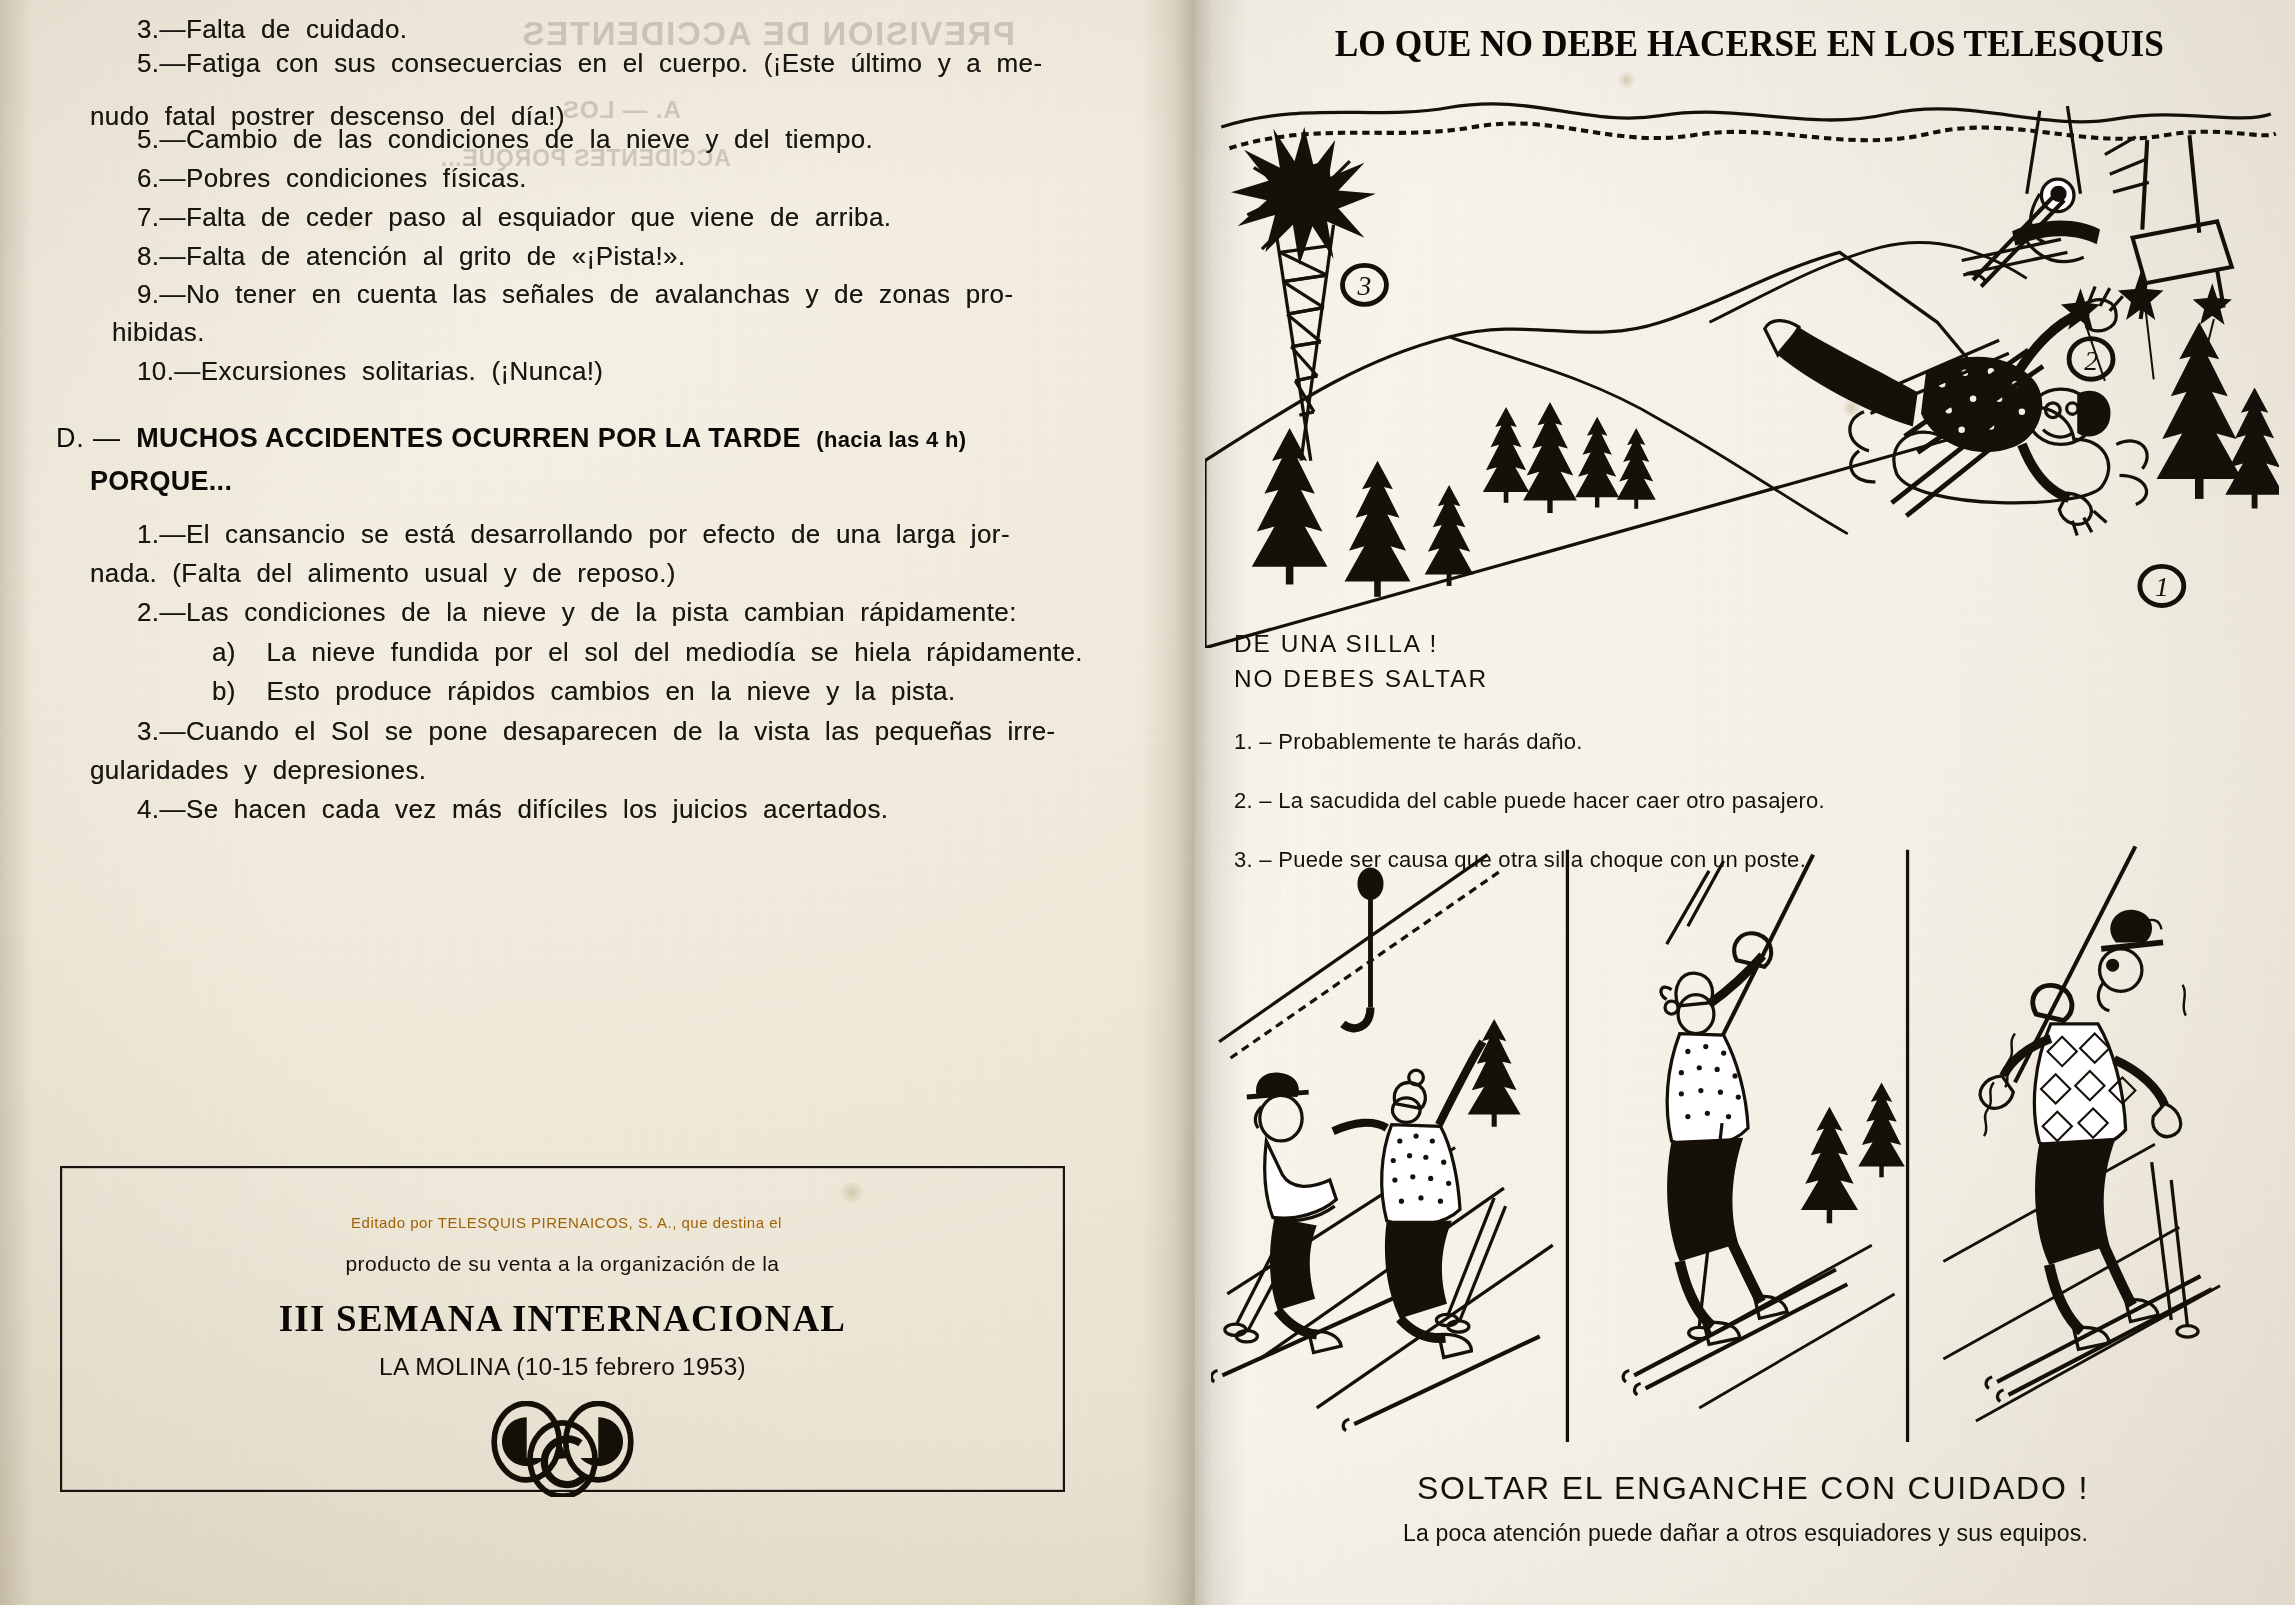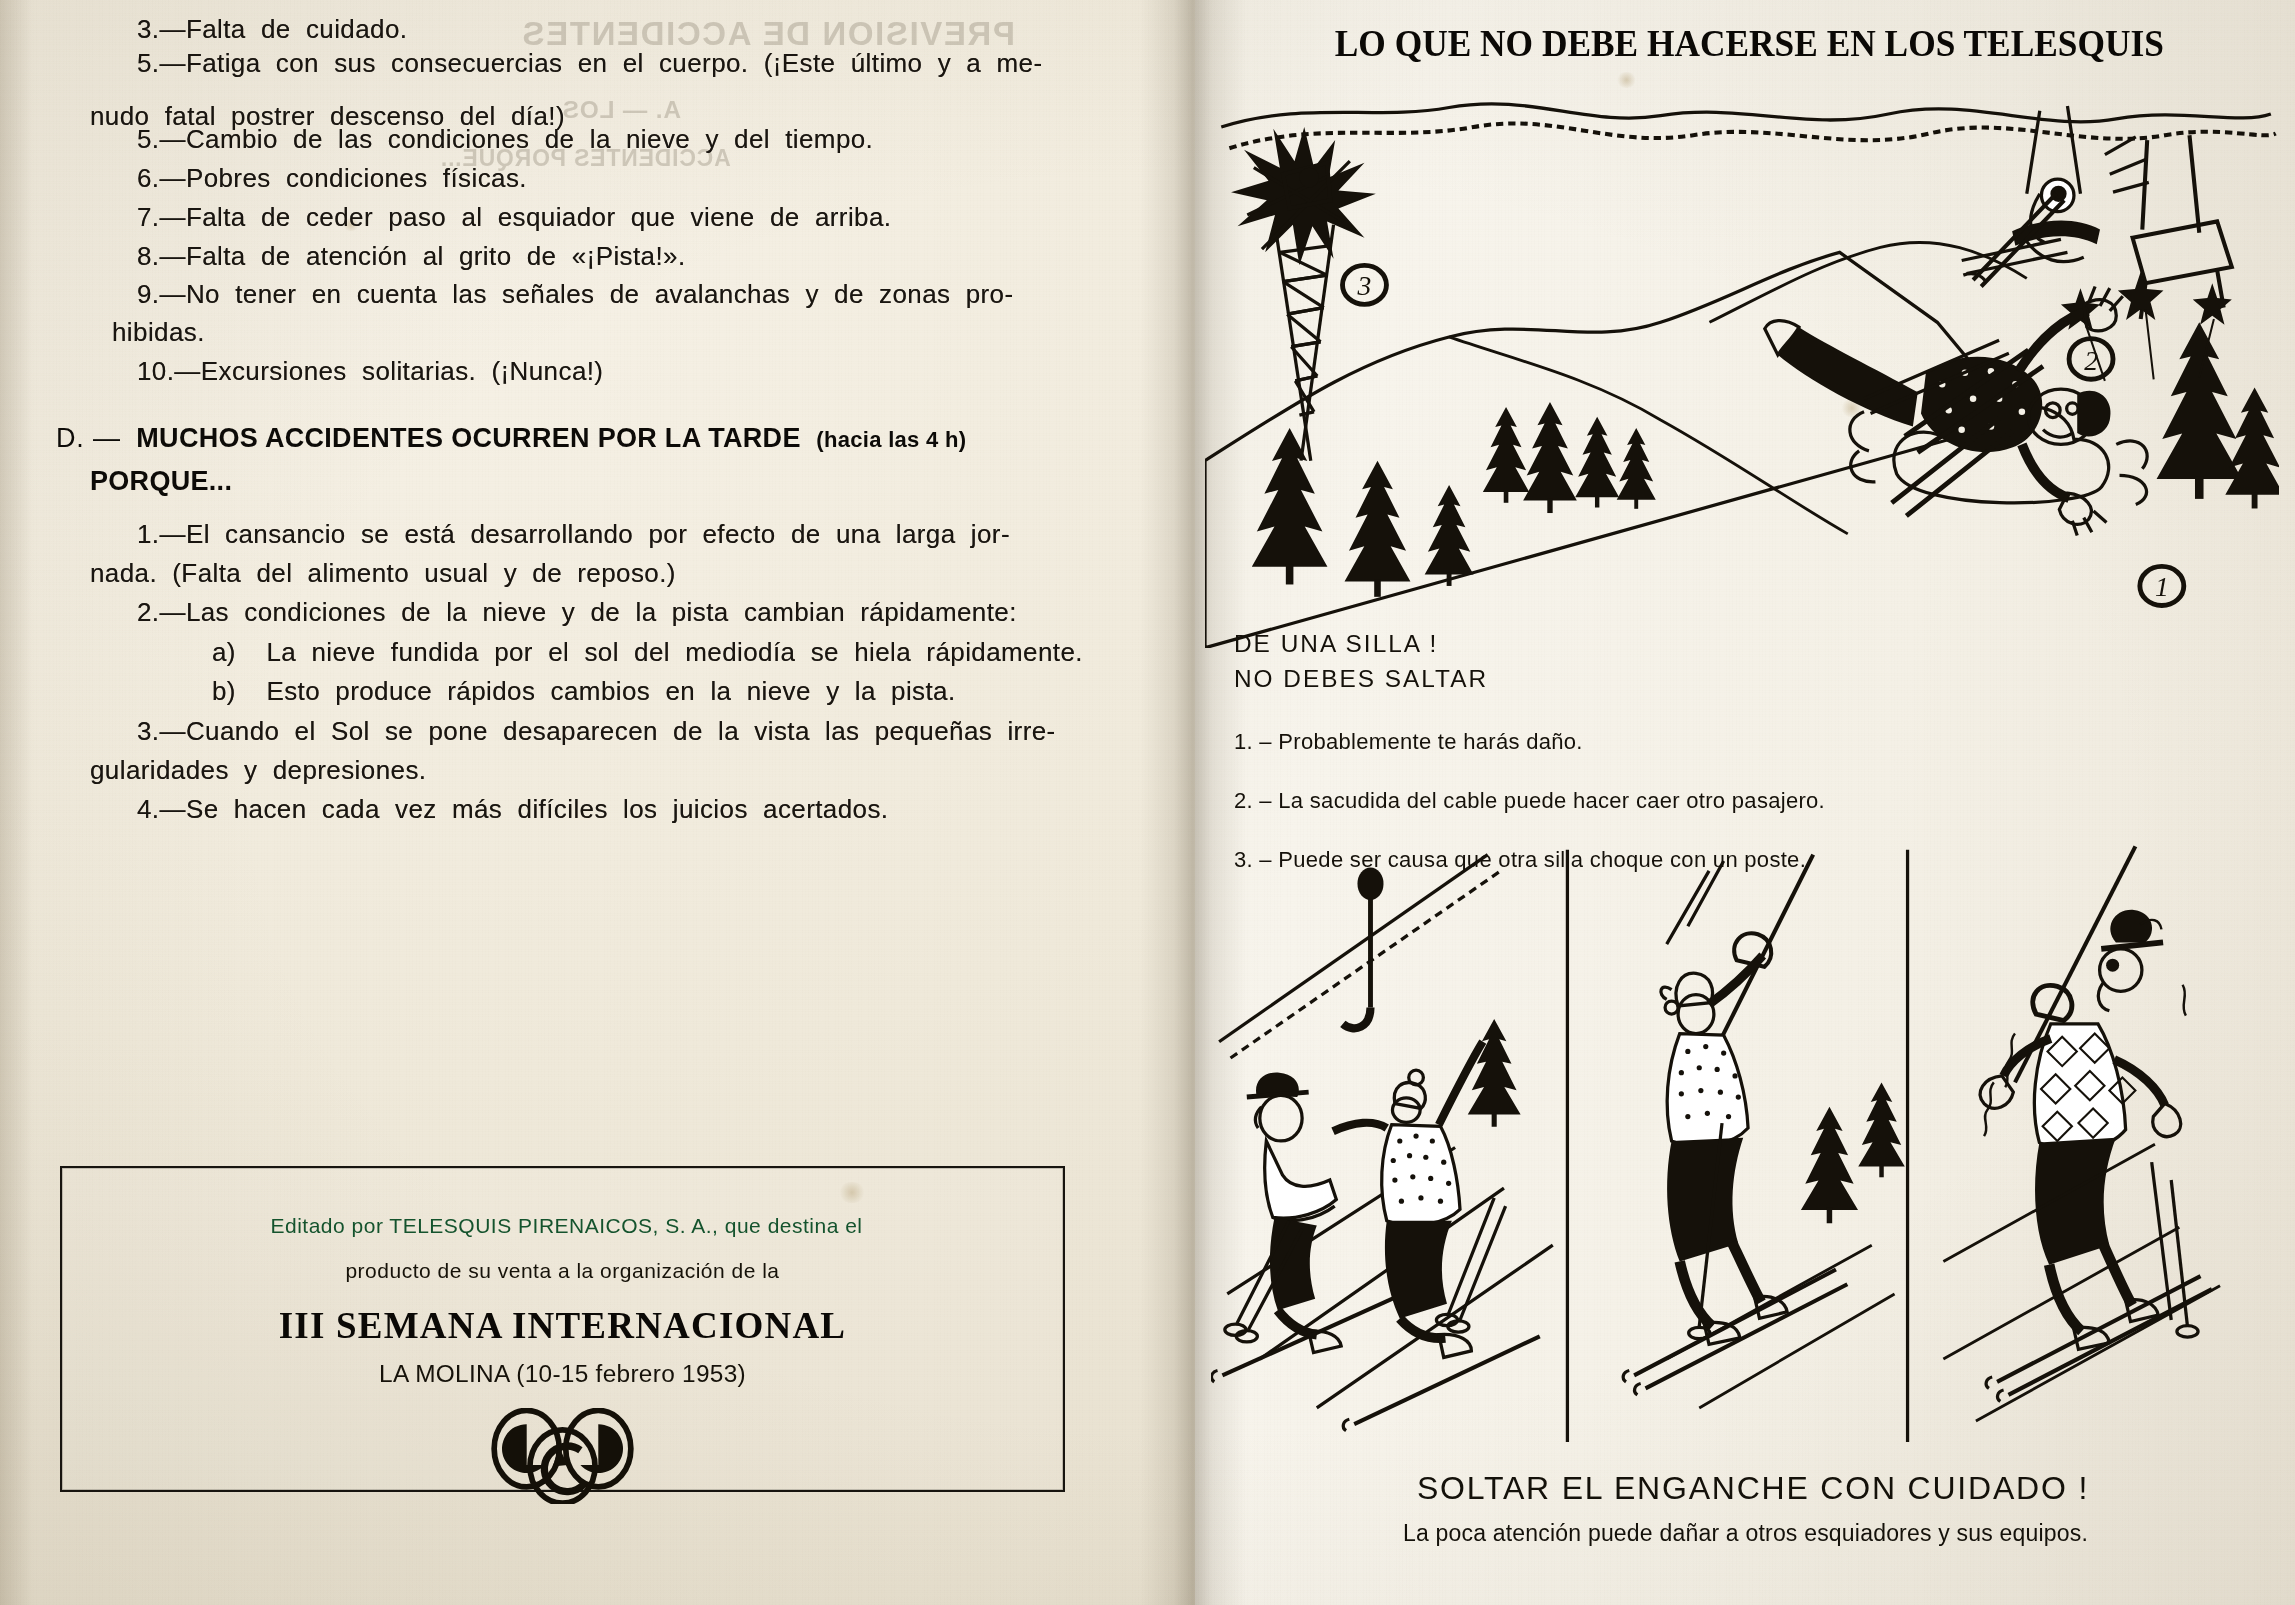--- a/index.html
+++ b/index.html
@@ -84,21 +84,21 @@
   .hd .small{font-size:22px;font-weight:bold;}
 
   
   #imprint{
     position:absolute;left:60px;top:1166px;width:1001px;height:322px;
     border:2.4px solid #17140f;
     box-shadow:inset 0 0 0 0.8px rgba(20,16,10,.25);
     background:rgba(255,255,255,0.06);
   }
   #imprint .inner{padding-top:46px;text-align:center;}
-  .imp1{font-size:21px;letter-spacing:0.5px;color:#14532d;white-space:pre;padding-left:8px;}
+  .imp1{font-size:15px;letter-spacing:0.5px;color:#a16207;white-space:pre;padding-left:8px;}
   .imp2{font-size:21px;letter-spacing:0.5px;color:#161209;margin-top:21px;white-space:pre;}
   .imp3{
     font-family:"Liberation Serif", serif;
     font-weight:bold;font-size:37px;letter-spacing:1.2px;margin-top:21px;color:#0b0906;
   }
   .imp4{font-size:24.4px;letter-spacing:0.3px;margin-top:13px;color:#16120a;}
   .ggg{margin-top:19.5px;display:flex;justify-content:center;}
   #rtitle-wrap{position:absolute;left:16.3px;right:8.1px;top:21px;}
 
   #hero{position:absolute;left:9.8px;top:78px;width:1074px;height:570px;}

